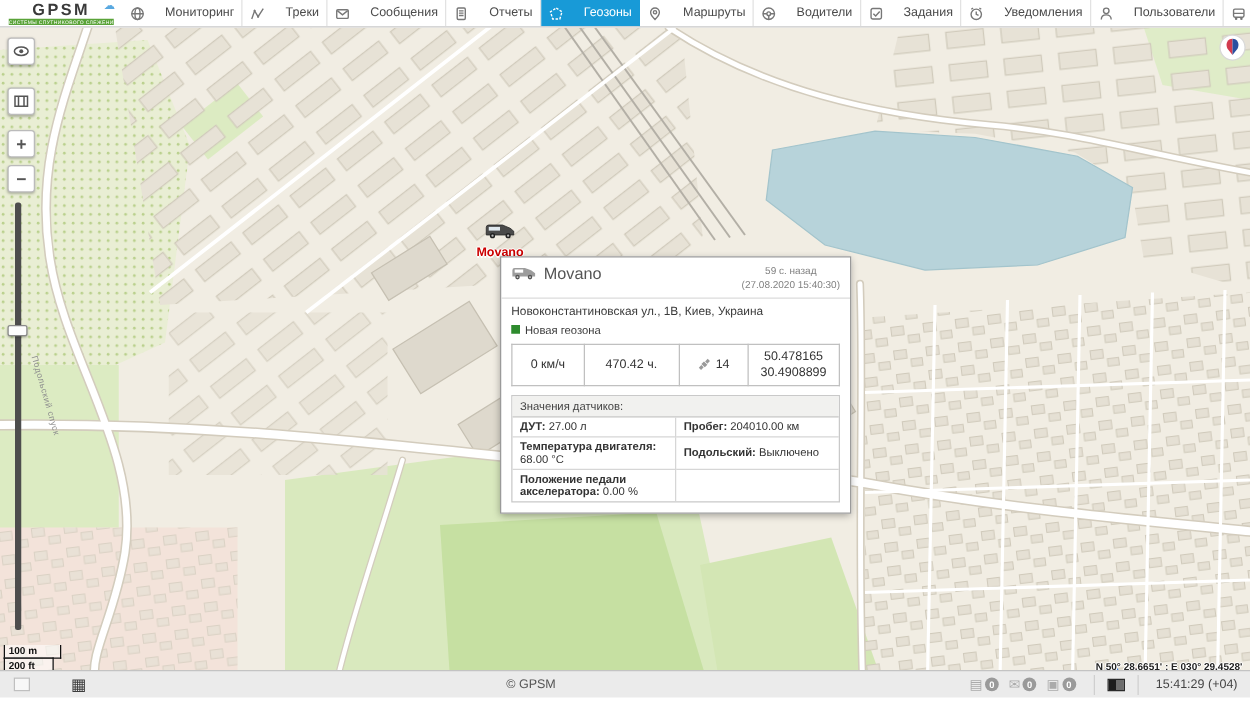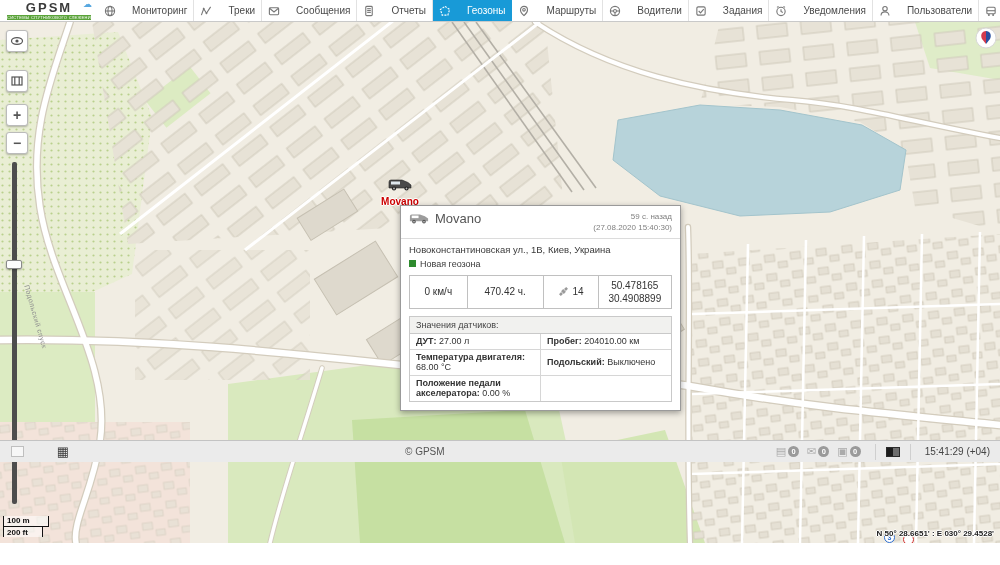--- a/index.html
+++ b/index.html
@@ -1,18 +1,18 @@
 <!DOCTYPE html>
 <html><head>
 <meta charset="utf-8">
 <style>
   * { margin:0; padding:0; box-sizing:border-box; }
   html,body { width:1000px; height:565px; overflow:hidden;
     font-family:"Liberation Sans","DejaVu Sans",sans-serif; background:#fff; }
-  #app { position:relative; width:1000px; height:462px; }
+  #app { position:relative; width:1000px; height:558px; }
 
   
   .topbar { position:absolute; top:0; left:0; right:0; height:22px; background:#fff;
     border-bottom:1px solid #c9c9c9; display:flex; align-items:stretch; white-space:nowrap; overflow:hidden; z-index:30; }
   .logo { width:98px; display:flex; flex-direction:column; align-items:center; justify-content:center; position:relative; flex:0 0 auto; }
   .logo-text { font-weight:bold; font-size:13px; letter-spacing:2px; color:#3a3a3a; line-height:1; }
   .logo-cloud { position:absolute; top:0px; right:6px; color:#58a8e0; font-size:9px; line-height:1; }
   .logo-bar { margin-top:1px; width:84px; height:5px; background:#5aa339; color:#fff; font-size:4px;
     text-align:center; line-height:5px; overflow:hidden; letter-spacing:.3px; }
   .tab { display:flex; align-items:center; gap:16px; padding:0 6px; font-size:10px; color:#4a4a4a;
@@ -58,21 +58,21 @@
 
   .marker { position:absolute; left:374px; top:156px; width:52px; text-align:center; z-index:6; cursor:pointer; }
   .marker-label { margin-top:0px; font-size:10px; font-weight:bold; color:#cc0000;
     text-shadow:1px 0 0 #fff,-1px 0 0 #fff,0 1px 0 #fff,0 -1px 0 #fff; }
 
   
   .popup { position:absolute; left:400px; top:183px; width:281px; background:#fff; border:1px solid #9a9a9a;
     box-shadow:0 2px 6px rgba(0,0,0,.35); z-index:10; color:#333; }
   .popup-head { display:flex; align-items:flex-start; padding:6px 8px 4px 8px; }
   .popup-title { font-size:13px; color:#555; margin-left:6px; line-height:14px; }
-  .popup-when { margin-left:auto; text-align:right; font-size:8px; color:#808080; line-height:1.35; }
+  .popup-when { margin-left:auto; text-align:center; font-size:8px; color:#808080; line-height:1.35; }
   .popup-divider { border-top:1px solid #dcdcdc; margin:0 0px; }
   .popup-address { padding:5px 8px 2px 8px; font-size:9.5px; color:#3a3a3a; }
   .popup-geofence { display:flex; align-items:center; gap:4px; padding:2px 8px 6px 8px; font-size:9px; color:#3a3a3a; }
   .geo-square { width:7px; height:7px; background:#2e8b2e; flex:0 0 auto; }
   table.stats { width:calc(100% - 16px); margin:0 8px 7px 8px; border-collapse:collapse; }
   table.stats td { border:1px solid #c0c0c0; text-align:center; vertical-align:middle; font-size:10px;
     color:#333; padding:3px 2px; }
   .sat-cell { display:flex; align-items:flex-start; justify-content:center; gap:4px; }
   .coord-cell { font-size:8px; line-height:1.3; }
   .sensors { margin:0 8px 8px 8px; border:1px solid #c9c9c9; }

